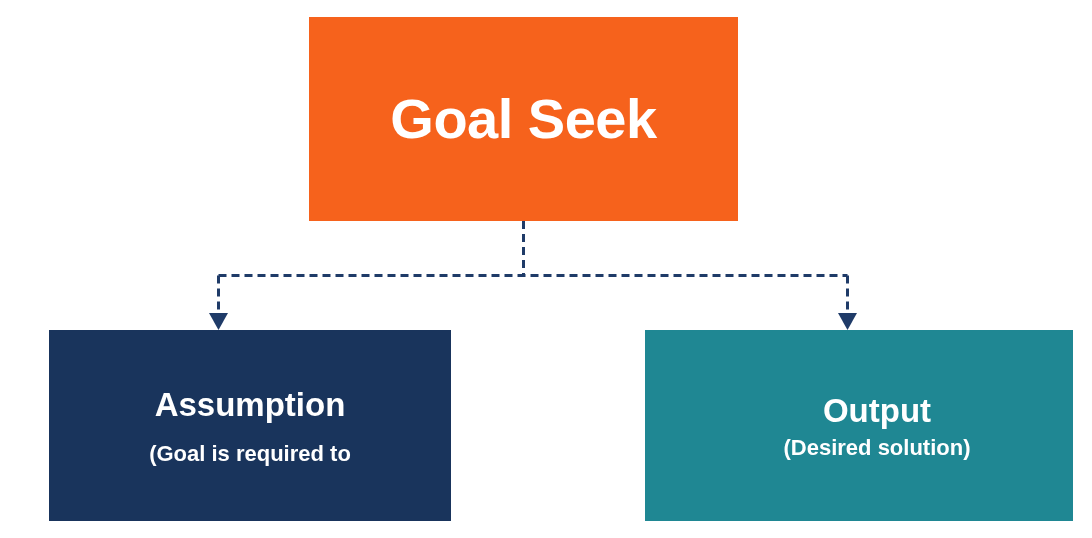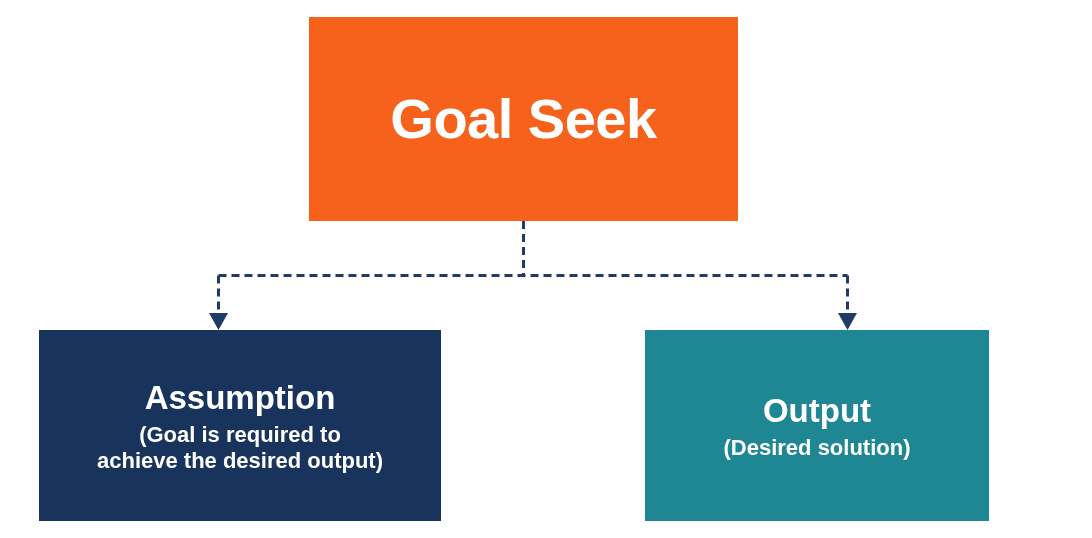--- a/index.html
+++ b/index.html
@@ -48,32 +48,34 @@
     background: var(--orange, #F6621C);
     box-sizing: border-box;
   }
   .goal-title {
     font-size: 56px;
     font-weight: 600;
     letter-spacing: -0.5px;
     line-height: 1;
   }
   .box.assumption {
-    left: 39px;
+    left: 49px;
     top: 330px;
     width: 402px;
     height: 191px;
     background: var(--navy, #19345C);
+    gap: 12px;
   }
   .box.output {
     left: 645px;
     top: 330px;
-    width: 344px;
+    width: 392px;
     height: 191px;
     background: var(--teal, #1F8793);
+    padding-left: 36px;
   }
   .box-title {
     font-size: 33px;
     font-weight: 600;
     line-height: 40px;
     margin-bottom: 4px;
   }
   .box-sub {
     font-size: 22px;
     font-weight: 600;
@@ -94,21 +96,20 @@
     <polygon class="arrow" points="838,313 857,313 847.5,330"></polygon>
   </svg>
 
   <div class="box goal">
     <div class="goal-title">Goal Seek</div>
   </div>
 
   <div class="box assumption">
     <div class="box-title">Assumption</div>
     <div class="box-sub">(Goal is required to</div>
-    <div class="box-sub">achieve the desired output)</div>
   </div>
 
   <div class="box output">
     <div class="box-title">Output</div>
     <div class="box-sub">(Desired solution)</div>
   </div>
 
 </div>
 
 </body></html>

